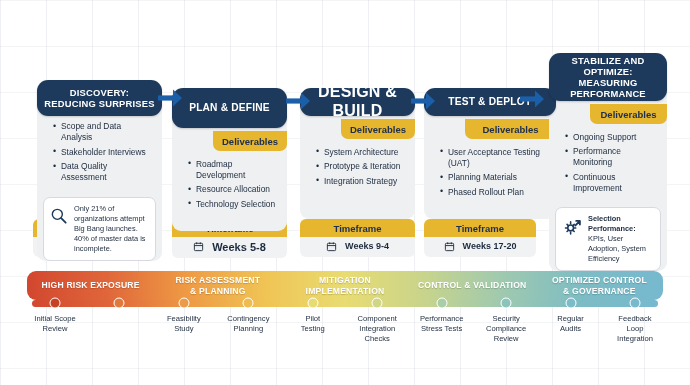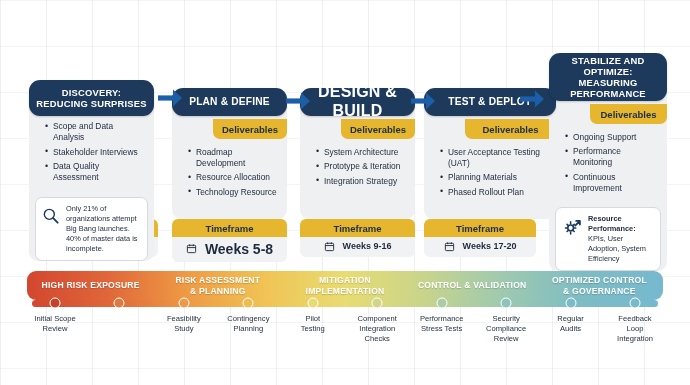--- a/index.html
+++ b/index.html
@@ -158,49 +158,49 @@
     color: #1d2b3e;
     line-height: 1.3;
     width: 66px;
   }
 </style>
 </head>
 <body>
 
 <div id="grid-bg"></div>
 <div id="stage">
-    <div class="phase-col" style="left: 29px; top: 80px; width: 125px;">
+    <div class="phase-col" style="left: 37px; top: 80px; width: 125px;">
       <div class="phase-header" style="height:36px;font-size:9.4px;">
         <span>DISCOVERY:<br>REDUCING SURPRISES</span>
       </div>
       <div class="phase-body" style="min-height:120px;">
         <ul class="bullets">
           <li>Scope and Data Analysis</li>
           <li>Stakeholder Interviews</li>
           <li>Data Quality Assessment</li>
         </ul>
         <div class="callout">
           <span class="ico"><svg width="20" height="20" viewBox="0 0 24 24" fill="none" stroke="#1d3a5c" stroke-width="1.7">
               <circle cx="10" cy="10" r="6"></circle>
               <line x1="14.6" y1="14.6" x2="20" y2="20" stroke-linecap="round" stroke-width="2.2"></line>
             </svg></span>
           <span class="ctext">Only 21% of organizations attempt Big Bang launches. 40% of master data is incomplete.</span>
         </div>
       </div>
     </div>
     <div class="phase-col" style="left: 172px; top: 88px; width: 115px;">
-      <div class="phase-header" style="height:28px;font-size:10.2px;">
+      <div class="phase-header" style="height:40px;font-size:10.2px;">
         <span>PLAN &amp; DEFINE</span>
       </div>
       <div class="phase-body" style="min-height:112px;">
         <div class="deliv-bar wide">Deliverables</div>
         <ul class="bullets">
           <li>Roadmap Development</li>
           <li>Resource Allocation</li>
-          <li>Technology Resource</li>
+          <li>Technology Selection</li>
         </ul>
       </div>
     </div>
     <div class="phase-col" style="left: 300px; top: 88px; width: 115px;">
       <div class="phase-header" style="height:28px;font-size:16px;">
         <span>DESIGN &amp; BUILD</span>
       </div>
       <div class="phase-body" style="min-height:112px;">
         <div class="deliv-bar wide">Deliverables</div>
         <ul class="bullets">
@@ -233,21 +233,21 @@
           <li>Ongoing Support</li>
           <li>Performance Monitoring</li>
           <li>Continuous Improvement</li>
         </ul>
         <div class="callout">
           <span class="ico"><svg width="22" height="22" viewBox="0 0 24 24" fill="none" stroke="#1d3a5c" stroke-width="1.7">
               <circle cx="10.5" cy="13" r="3.1"></circle>
               <path d="M10.5 6.4v2M10.5 17.6v2M4.9 13h2M14.1 13h2M6.6 9.1l1.4 1.4M13 15.5l1.4 1.4M6.6 16.9l1.4-1.4M13 10.5l1.4-1.4" stroke-linecap="round"></path>
               <path d="M15.5 10.5l4.5-4.5M16.6 5.4h4v4" stroke-linecap="round" stroke-linejoin="round" stroke-width="2"></path>
             </svg></span>
-          <span class="ctext"><span class="ctitle">Resource Performance:</span>KPIs, User Adoption, System Efficiency</span>
+          <span class="ctext"><span class="ctitle">Selection Performance:</span>KPIs, User Adoption, System Efficiency</span>
         </div>
       </div>
     </div>
     <div class="arrow" style="left: 156px; top: 87px;"><svg width="28" height="22" viewBox="0 0 28 22">
         <path d="M2 11 H19" stroke="#1b5fa8" stroke-width="5.2" stroke-linecap="butt"></path>
         <path d="M17 2.5 L26 11 L17 19.5 Z" fill="#1b5fa8"></path>
       </svg></div>
     <div class="arrow" style="left: 284px; top: 90px;"><svg width="28" height="22" viewBox="0 0 28 22">
         <path d="M2 11 H19" stroke="#1b5fa8" stroke-width="5.2" stroke-linecap="butt"></path>
         <path d="M17 2.5 L26 11 L17 19.5 Z" fill="#1b5fa8"></path>
@@ -288,40 +288,40 @@
             <line x1="3" y1="10" x2="21" y2="10"></line>
             <line x1="8" y1="3" x2="8" y2="7"></line>
             <line x1="16" y1="3" x2="16" y2="7"></line>
             <line x1="8" y1="14" x2="8" y2="14.1"></line>
             <line x1="12" y1="14" x2="12" y2="14.1"></line>
             <line x1="16" y1="14" x2="16" y2="14.1"></line>
             <line x1="8" y1="17.5" x2="8" y2="17.6"></line>
             <line x1="12" y1="17.5" x2="12" y2="17.6"></line>
           </svg>
         </span>
-        <span style="font-size:14px">Weeks 5-8</span>
+        <span style="font-size:11px">Weeks 5-8</span>
       </div>
     </div>
     <div class="tf-card" style="left: 300px; top: 219px; width: 115px;">
       <div class="tf-head">Timeframe</div>
       <div class="tf-body">
         <span style="display:flex">
           <svg width="11" height="11" viewBox="0 0 24 24" fill="none" stroke="#1d2b3e" stroke-width="2">
             <rect x="3" y="5" width="18" height="16" rx="2"></rect>
             <line x1="3" y1="10" x2="21" y2="10"></line>
             <line x1="8" y1="3" x2="8" y2="7"></line>
             <line x1="16" y1="3" x2="16" y2="7"></line>
             <line x1="8" y1="14" x2="8" y2="14.1"></line>
             <line x1="12" y1="14" x2="12" y2="14.1"></line>
             <line x1="16" y1="14" x2="16" y2="14.1"></line>
             <line x1="8" y1="17.5" x2="8" y2="17.6"></line>
             <line x1="12" y1="17.5" x2="12" y2="17.6"></line>
           </svg>
         </span>
-        <span style="font-size:9px">Weeks 9-16</span>
+        <span style="font-size:9px">Weeks 9-4</span>
       </div>
     </div>
     <div class="tf-card" style="left: 424px; top: 219px; width: 112px;">
       <div class="tf-head">Timeframe</div>
       <div class="tf-body">
         <span style="display:flex">
           <svg width="11" height="11" viewBox="0 0 24 24" fill="none" stroke="#1d2b3e" stroke-width="2">
             <rect x="3" y="5" width="18" height="16" rx="2"></rect>
             <line x1="3" y1="10" x2="21" y2="10"></line>
             <line x1="8" y1="3" x2="8" y2="7"></line>

